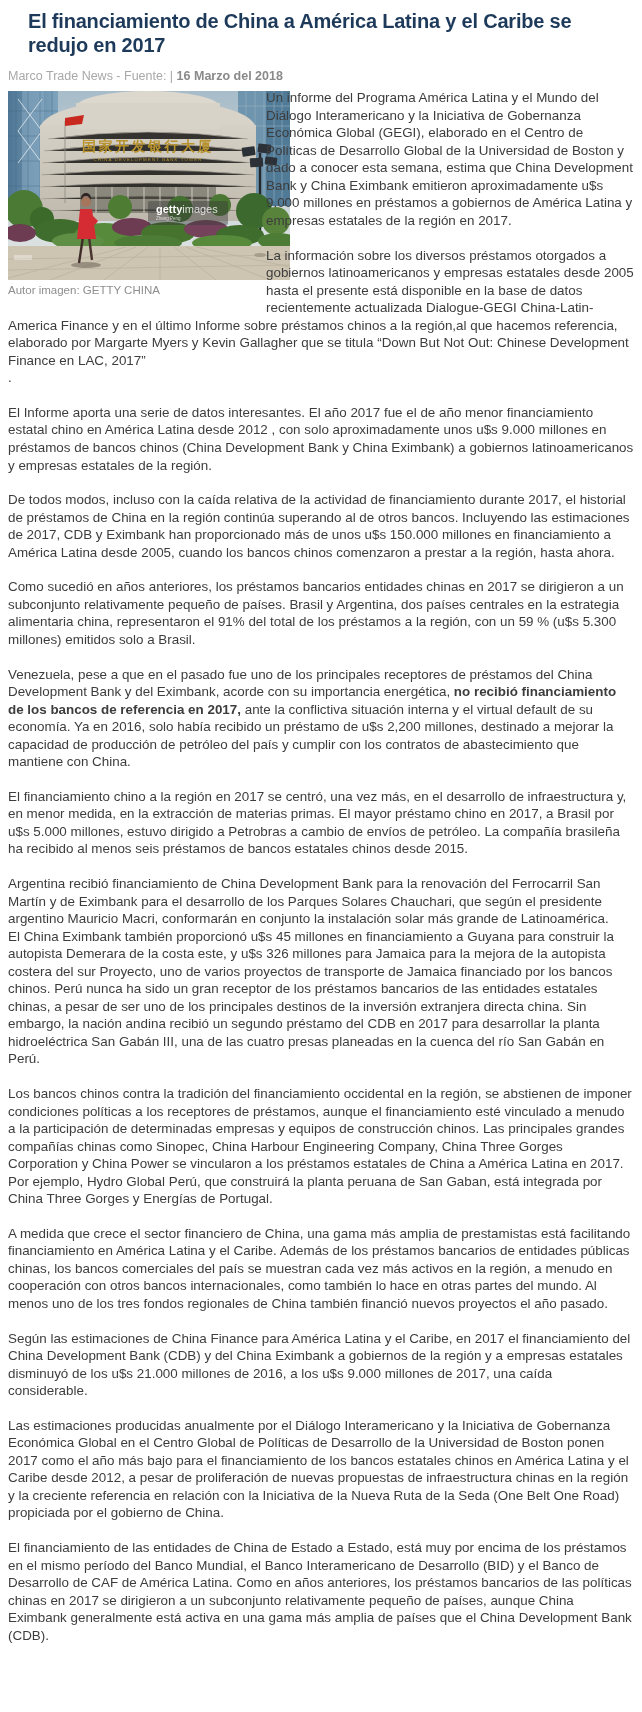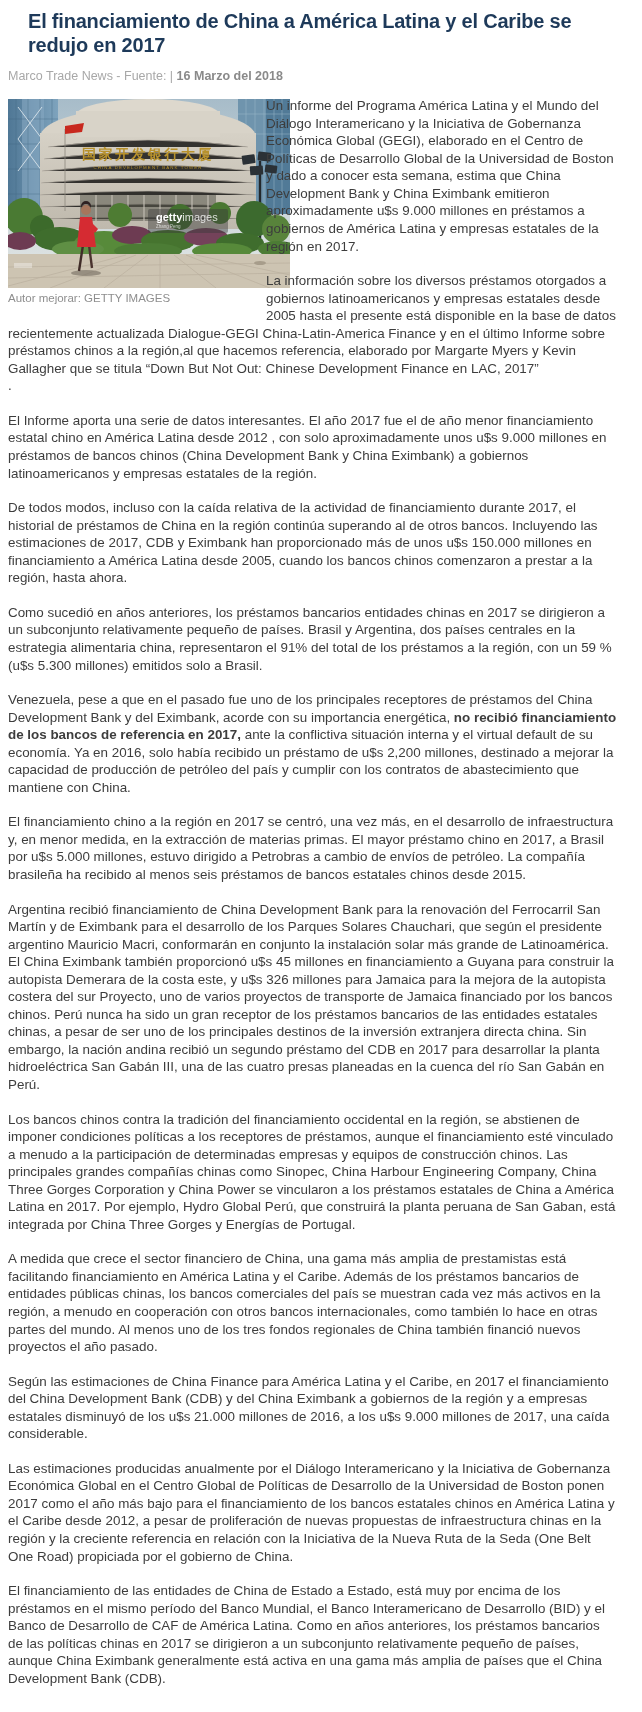--- a/index.html
+++ b/index.html
@@ -14,34 +14,34 @@
   }
   .article{padding:10px 8px 40px 8px;}
   h1.title{
     color:var(--title);
     font-size:20px;line-height:1.18;font-weight:700;
     letter-spacing:-0.2px;
     margin-bottom:12px;
     margin-left:20px;
   }
   .byline{
-    font-size:12.5px;color:var(--muted);margin-bottom:14px;
+    font-size:12.5px;color:var(--muted);margin-bottom:6px;
   }
   .byline .date{color:var(--date);font-weight:600;}
   figure.photo{
     float:left;width:250px;margin:2px 8px 8px 0;
   }
   figure.photo svg{display:block;width:282px;height:189px;background:#cfd8dc;}
   figcaption{
     font-size:11.5px;color:var(--caption);padding-top:4px;line-height:1.2;
   }
   .body-text p{
     color:var(--body);
     font-size:13.4px;line-height:1.31;
-    margin:0 17px 17px 0;
+    margin:0 0 17px 0;
     white-space:pre-line;
   }
   .body-text p strong{font-weight:700;}
 </style>
 </head>
 <body>
 
 <div class="article">
 
   <h1 class="title">El financiamiento de China a América Latina y el Caribe se redujo en 2017</h1>
@@ -201,21 +201,21 @@
       <g>
         <rect x="140" y="110" width="80" height="24" rx="2" fill="#3a3a3a" opacity="0.45"></rect>
         <text x="148" y="122" font-size="11" fill="#ffffff" font-family="'Liberation Sans',sans-serif">
           <tspan font-weight="bold">getty</tspan><tspan opacity="0.8">images</tspan>
         </text>
         <text x="148" y="129" font-size="4.5" fill="#ffffff" opacity="0.7" font-family="'Liberation Sans',sans-serif">Zhang Peng</text>
       </g>
 
       <rect x="6" y="164" width="18" height="5" fill="#ffffff" opacity="0.35"></rect>
     </svg>
-    <figcaption>Autor mejorar: GETTY IMAGES</figcaption>
+    <figcaption>Autor imagen: GETTY CHINA</figcaption>
   </figure>
 
   <div class="body-text">
       <p><span>Un informe del Programa América Latina y el Mundo del Diálogo Interamericano y la Iniciativa de Gobernanza Económica Global (GEGI), elaborado en el Centro de Políticas de Desarrollo Global de la Universidad de Boston y dado a conocer esta semana, estima que China Development Bank y China Eximbank emitieron aproximadamente u$s 9.000 millones en préstamos a gobiernos de América Latina y empresas estatales de la región en 2017.</span></p>
       <p><span>La información sobre los diversos préstamos otorgados a gobiernos latinoamericanos y empresas estatales desde 2005 hasta el presente está disponible en la base de datos recientemente actualizada Dialogue-GEGI China-Latin-America Finance y en el último Informe sobre préstamos chinos a la región,al que hacemos referencia, elaborado por Margarte Myers y Kevin Gallagher que se titula “Down But Not Out: Chinese Development Finance en LAC, 2017”
 .</span></p>
       <p><span>El Informe aporta una serie de datos interesantes. El año 2017 fue el de año menor financiamiento estatal chino en América Latina desde 2012 , con solo aproximadamente unos u$s 9.000 millones en préstamos de bancos chinos (China Development Bank y China Eximbank) a gobiernos latinoamericanos y empresas estatales de la región.</span></p>
       <p><span>De todos modos, incluso con la caída relativa de la actividad de financiamiento durante 2017, el historial de préstamos de China en la región continúa superando al de otros bancos. Incluyendo las estimaciones de 2017, CDB y Eximbank han proporcionado más de unos u$s 150.000 millones en financiamiento a América Latina desde 2005, cuando los bancos chinos comenzaron a prestar a la región, hasta ahora.</span></p>
       <p><span>Como sucedió en años anteriores, los préstamos bancarios entidades chinas en 2017 se dirigieron a un subconjunto relativamente pequeño de países. Brasil y Argentina, dos países centrales en la estrategia alimentaria china, representaron el 91% del total de los préstamos a la región, con un 59 % (u$s 5.300 millones) emitidos solo a Brasil.</span></p>
       <p><span>Venezuela, pese a que en el pasado fue uno de los principales receptores de préstamos del China Development Bank y del Eximbank, acorde con su importancia energética, </span><strong>no recibió financiamiento de los bancos de referencia en 2017,</strong><span> ante la conflictiva situación interna y el virtual default de su economía. Ya en 2016, solo había recibido un préstamo de u$s 2,200 millones, destinado a mejorar la capacidad de producción de petróleo del país y cumplir con los contratos de abastecimiento que mantiene con China.</span></p>

